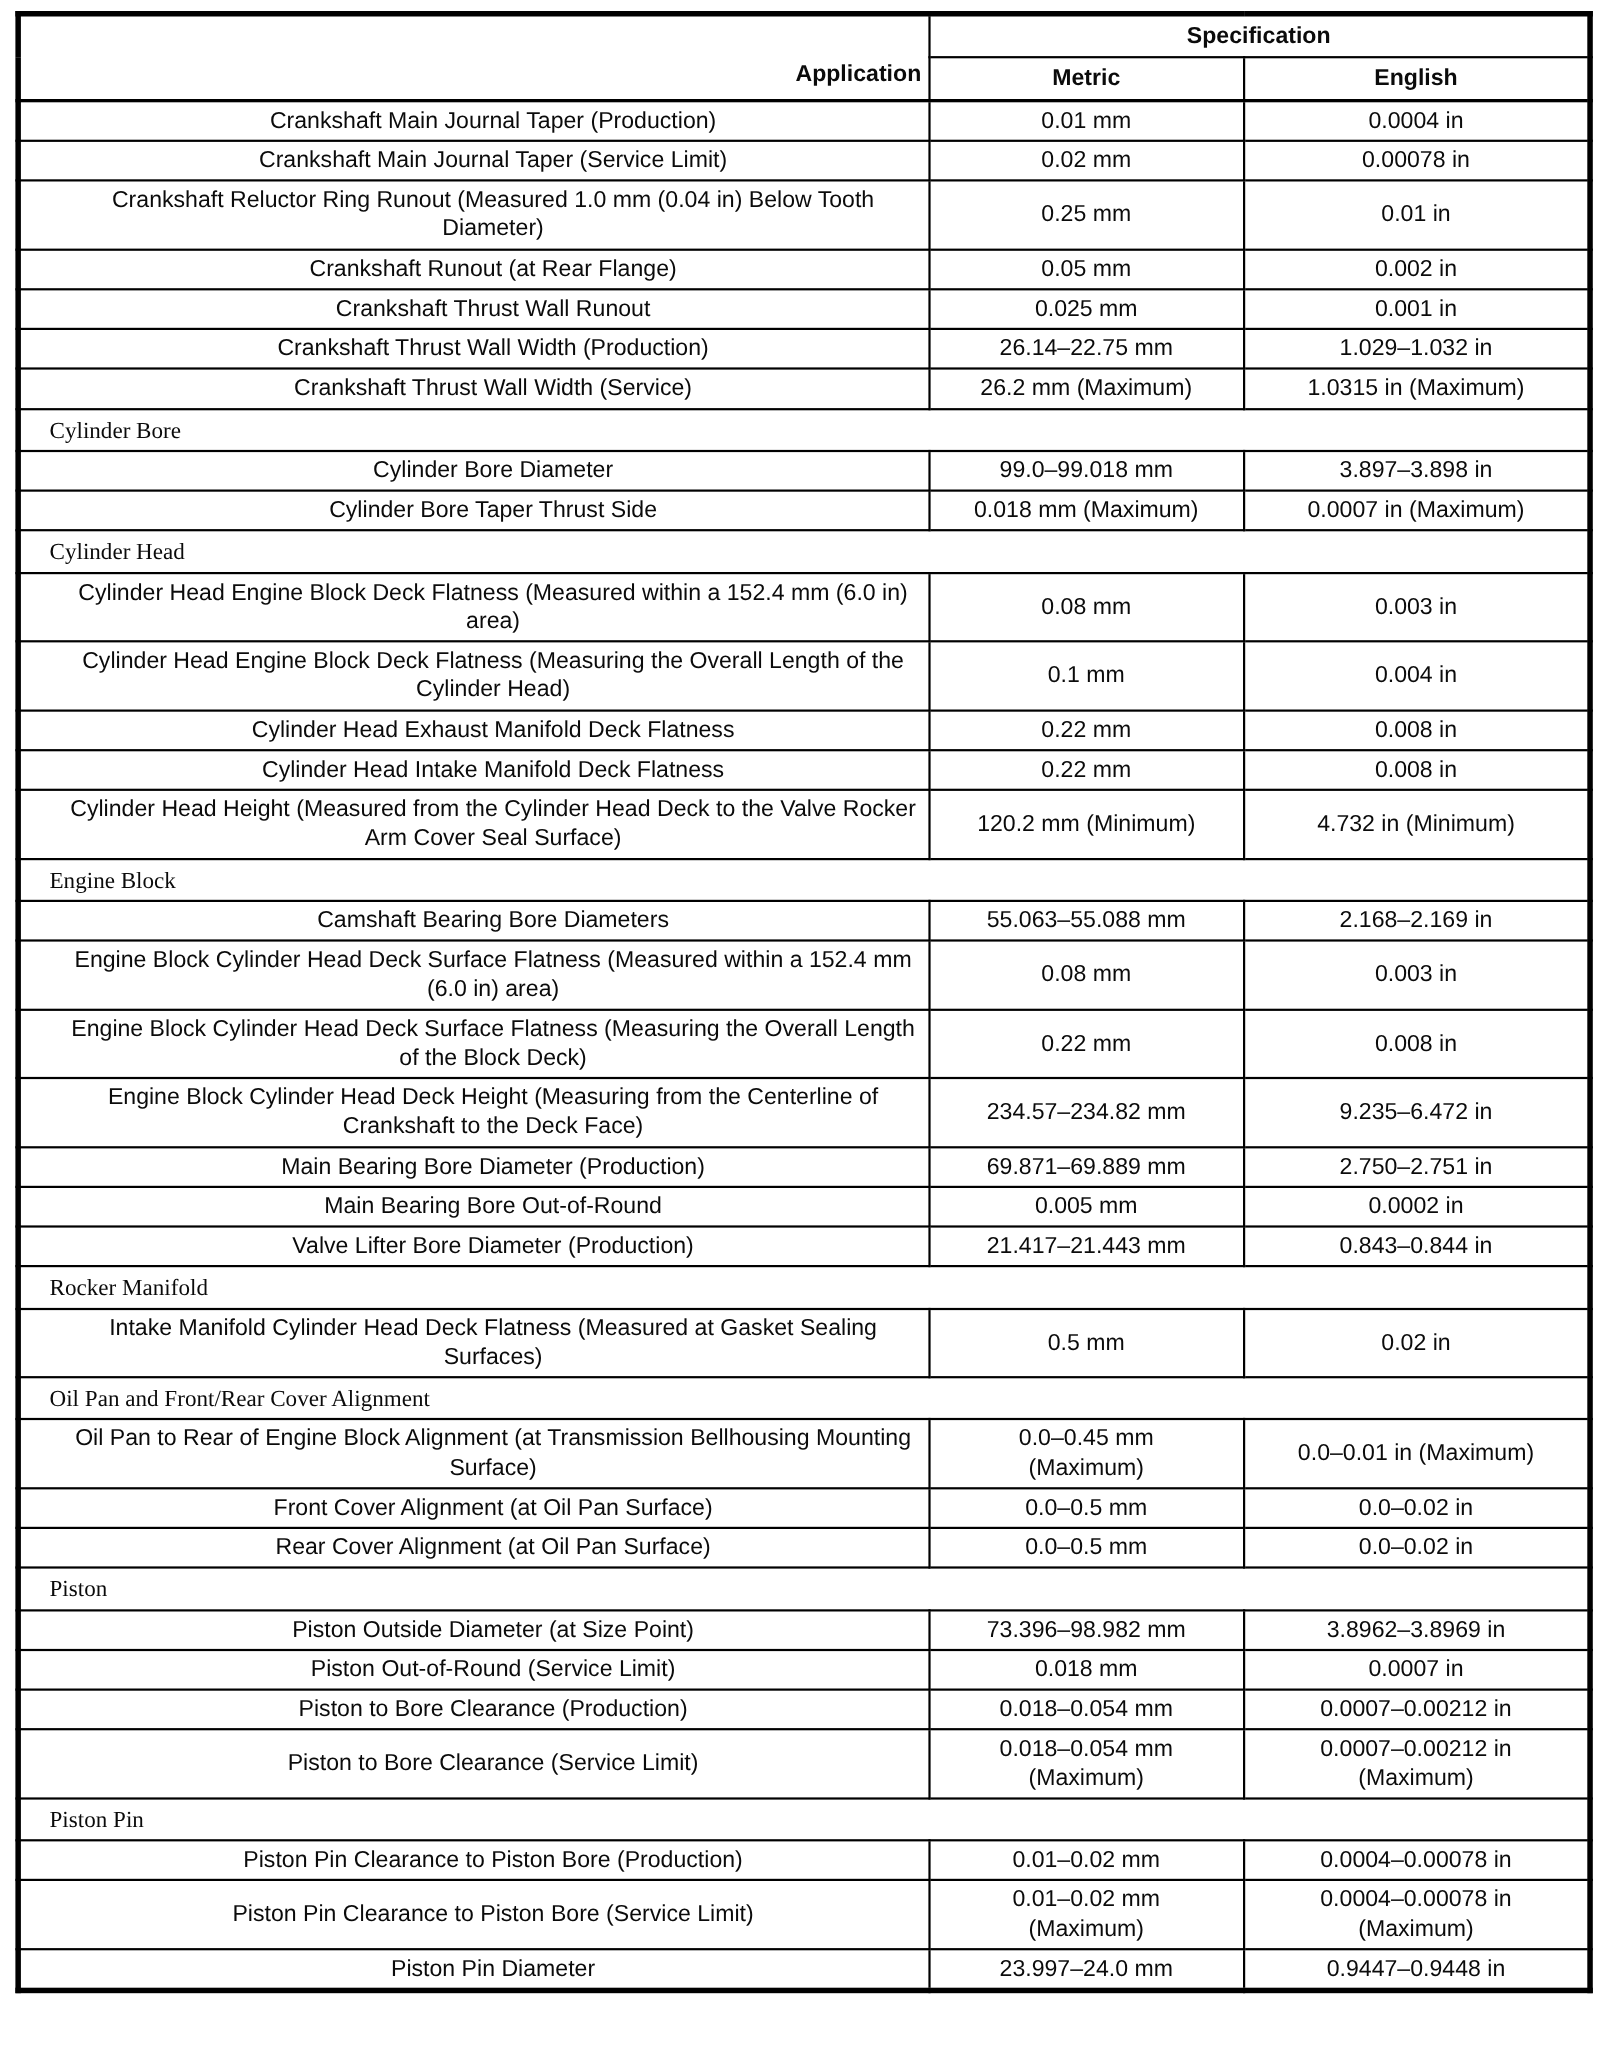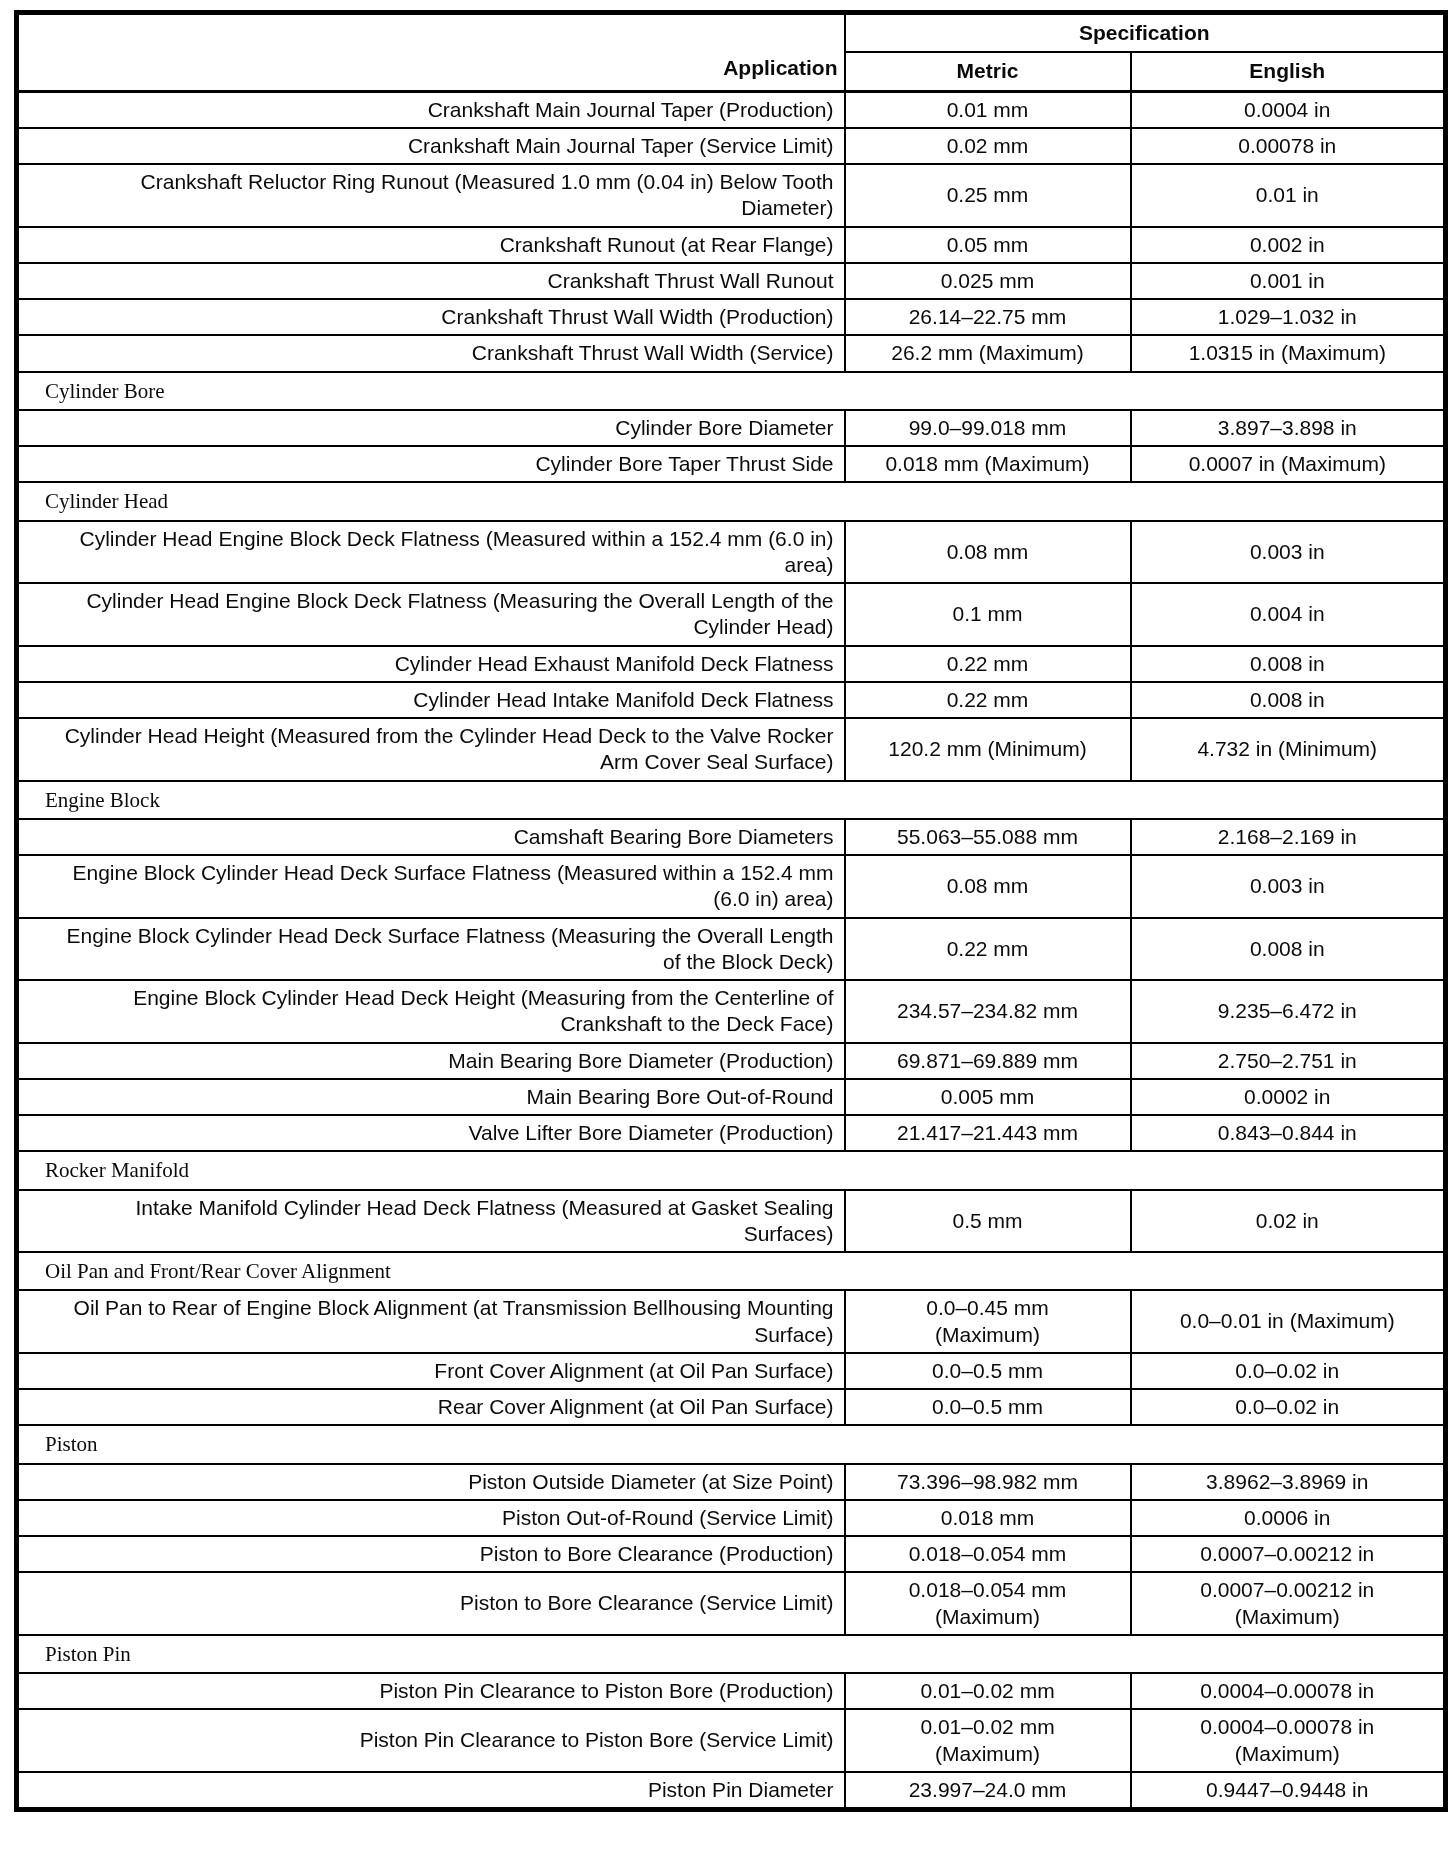--- a/index.html
+++ b/index.html
@@ -41,21 +41,21 @@
   thead { border-bottom: 3px solid #000; }
   th.app-header {
     vertical-align: bottom;
     padding-bottom: 8px;
     text-align: right;
   }
   th.spec-header {
     border-bottom: 2px solid #000;
   }
   td.app-cell {
-    text-align: right;
+    text-align: center;
     padding: 4px 10px 4px 44px;
   }
   td.section-cell {
     text-align: left;
     padding: 5px 10px 5px 26px;
     font-family: Liberation Serif, serif;
   }
   td.val-cell {
     text-align: center;
     padding: 4px 6px;
@@ -229,21 +229,21 @@
           <td colspan="3" class="section-cell">Piston</td>
         </tr>
         <tr>
           <td class="app-cell">Piston Outside Diameter (at Size Point)</td>
           <td class="val-cell">73.396–98.982 mm</td>
           <td class="val-cell">3.8962–3.8969 in</td>
         </tr>
         <tr>
           <td class="app-cell">Piston Out-of-Round (Service Limit)</td>
           <td class="val-cell">0.018 mm</td>
-          <td class="val-cell">0.0006 in</td>
+          <td class="val-cell">0.0007 in</td>
         </tr>
         <tr>
           <td class="app-cell">Piston to Bore Clearance (Production)</td>
           <td class="val-cell">0.018–0.054 mm</td>
           <td class="val-cell">0.0007–0.00212 in</td>
         </tr>
         <tr>
           <td class="app-cell">Piston to Bore Clearance (Service Limit)</td>
           <td class="val-cell">0.018–0.054 mm
 (Maximum)</td>

